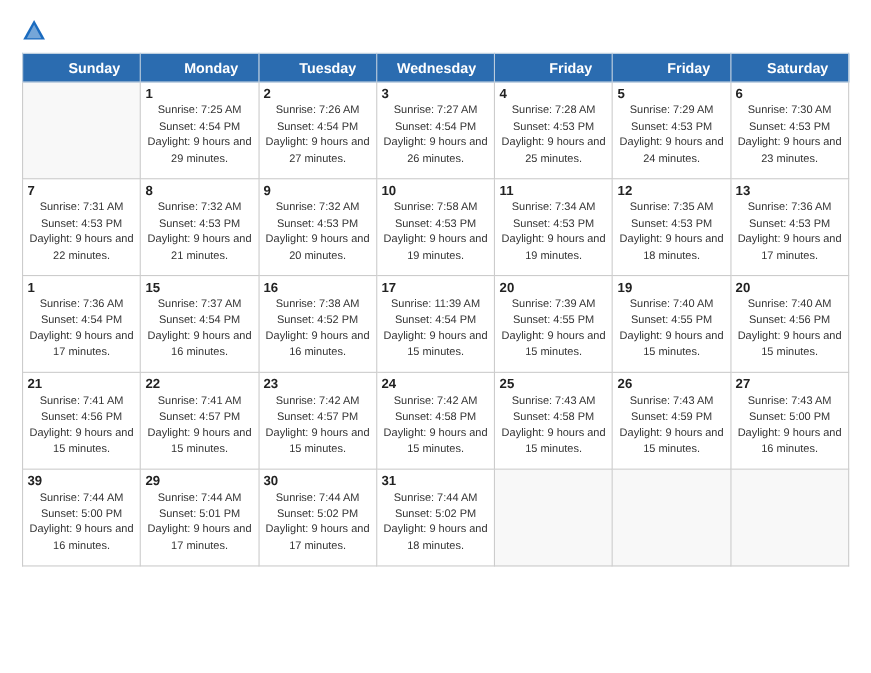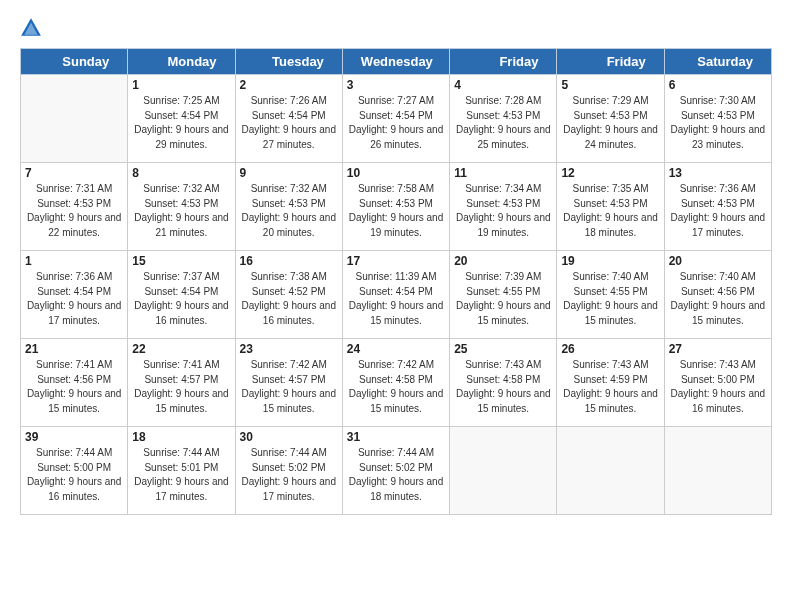--- a/index.html
+++ b/index.html
@@ -324,21 +324,21 @@
         </tr>
         <tr>
           <td>
             <div class="day-num">39</div>
             <div class="day-info">Sunrise: 7:44 AM
 Sunset: 5:00 PM
 Daylight: 9 hours
 and 16 minutes.</div>
           </td>
           <td>
-            <div class="day-num">18</div>
+            <div class="day-num">29</div>
             <div class="day-info">Sunrise: 7:44 AM
 Sunset: 5:01 PM
 Daylight: 9 hours
 and 17 minutes.</div>
           </td>
           <td>
             <div class="day-num">30</div>
             <div class="day-info">Sunrise: 7:44 AM
 Sunset: 5:02 PM
 Daylight: 9 hours

